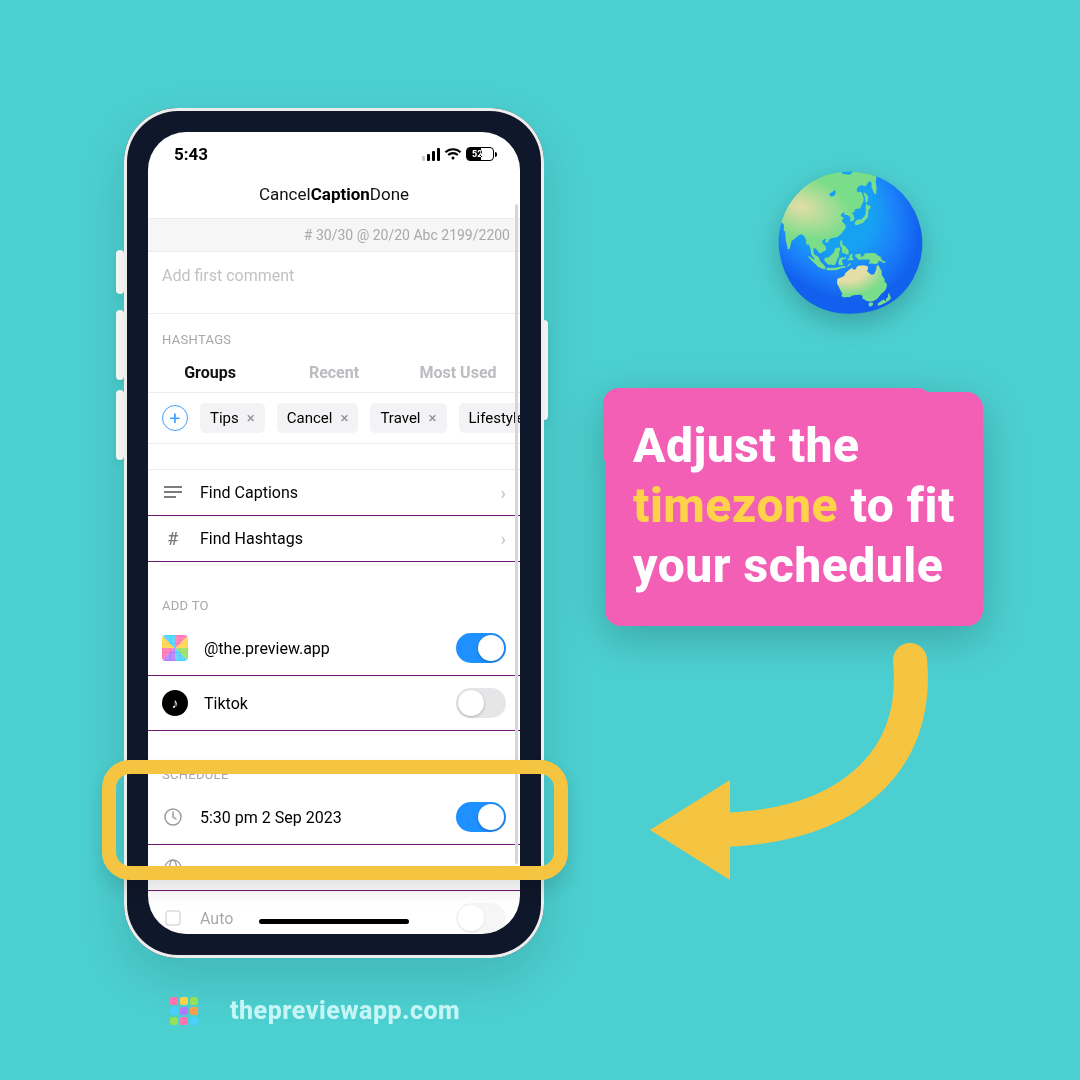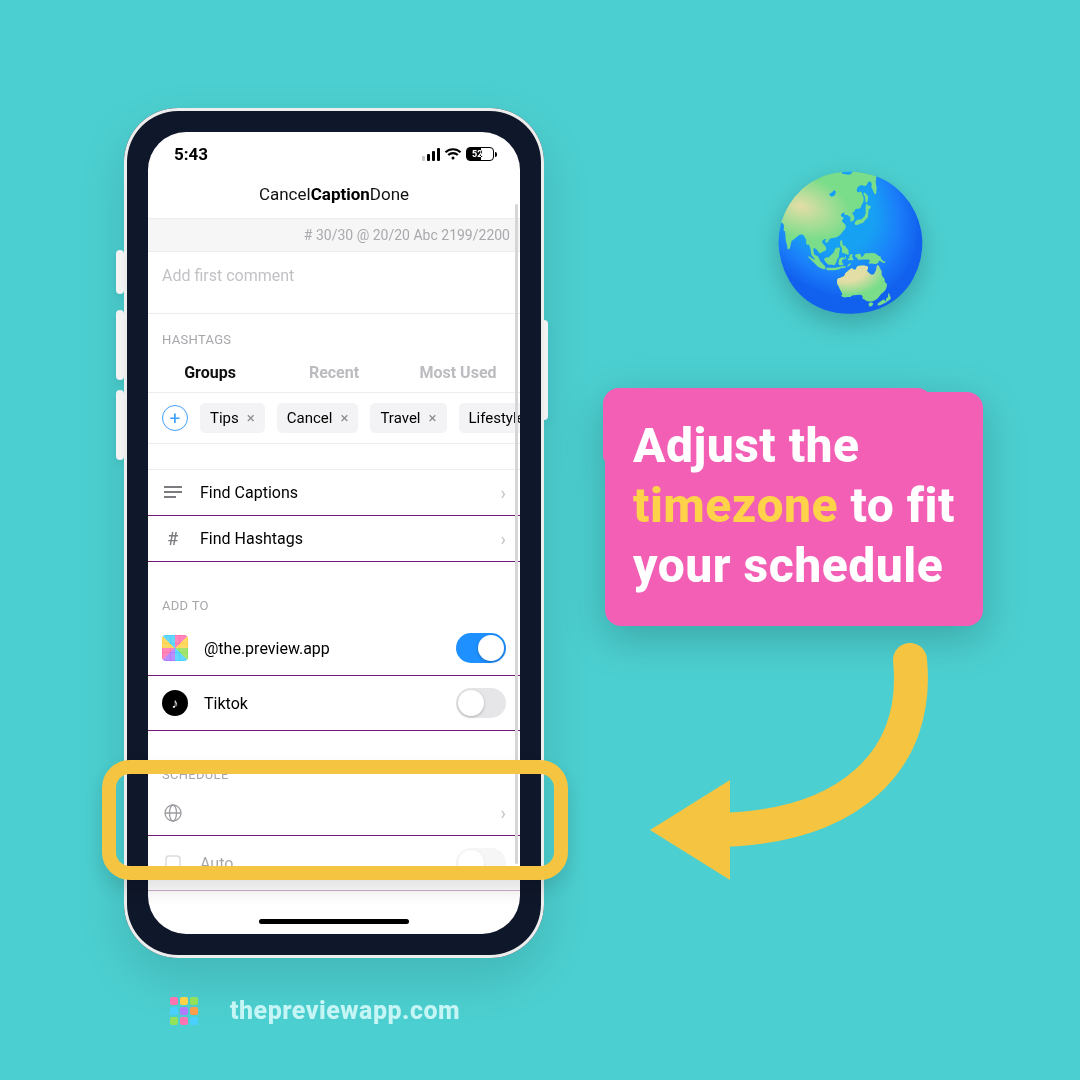--- a/index.html
+++ b/index.html
@@ -175,20 +175,30 @@
       <div class="tticon">♪</div>
       <span>Tiktok</span>
       <div class="toggle"></div>
     </div>
     <div class="gap2"></div>
 
     <div class="sect">SCHEDULE</div>
     <div class="row">
       <span class="ic">
           <svg width="20" height="20" viewBox="0 0 20 20">
+            <circle cx="10" cy="10" r="8" fill="none" stroke="#9b9ba0" stroke-width="1.5"></circle>
+            <path d="M10 5v5l3 2" stroke="#9b9ba0" stroke-width="1.5" fill="none" stroke-linecap="round"></path>
+          </svg>
+        </span>
+      <span>5:30 pm  2 Sep 2023</span>
+      <div class="toggle on"></div>
+    </div>
+    <div class="row">
+      <span class="ic">
+          <svg width="20" height="20" viewBox="0 0 20 20">
             <circle cx="10" cy="10" r="8" fill="none" stroke="#9b9ba0" stroke-width="1.3"></circle>
             <ellipse cx="10" cy="10" rx="3.5" ry="8" fill="none" stroke="#9b9ba0" stroke-width="1.3"></ellipse>
             <line x1="2" y1="10" x2="18" y2="10" stroke="#9b9ba0" stroke-width="1.3"></line>
           </svg>
         </span>
       <span class="chev">›</span>
     </div>
     <div class="row" style="opacity:.35">
       <span class="ic">
           <svg width="20" height="20" viewBox="0 0 20 20">

